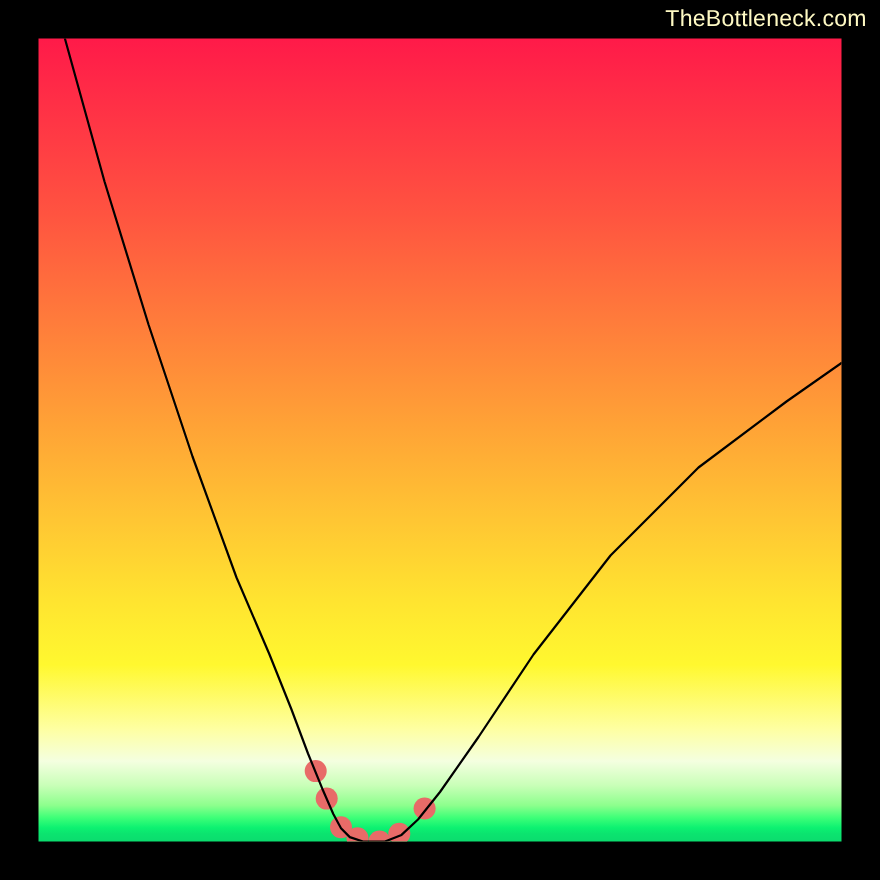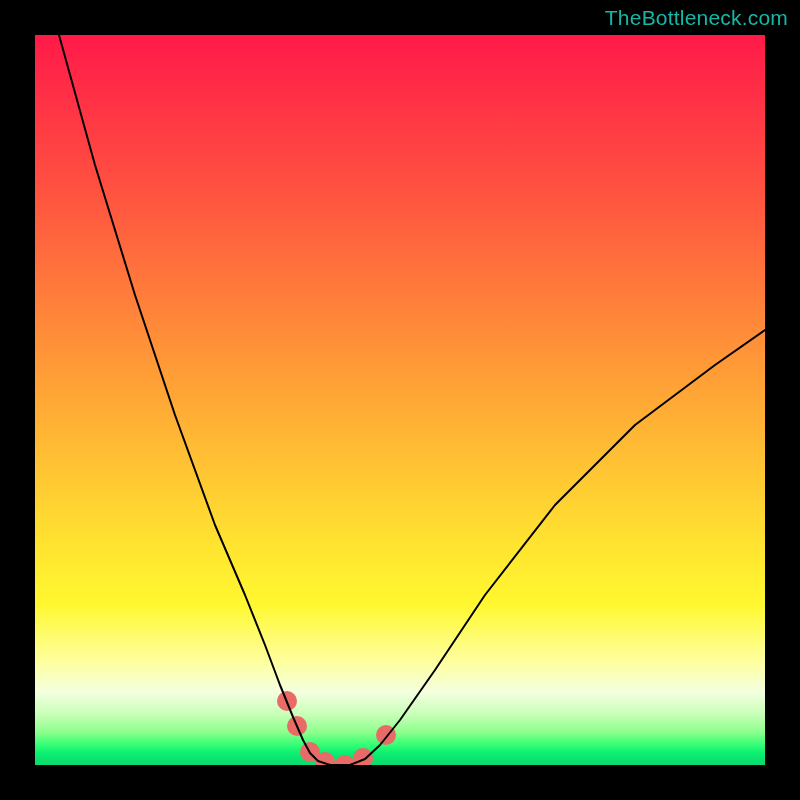--- a/index.html
+++ b/index.html
@@ -48,21 +48,21 @@
     position: absolute;
     left: 0;
     top: 0;
     width: 730px;
     height: 730px;
   }
   .watermark {
     position: absolute;
     top: 6px;
     right: 12px;
-    color: #14b8a6;
+    color: #fef9c3;
     font-size: 21px;
     letter-spacing: 0.2px;
   }
 </style>
 </head>
 <body>
 
 <div class="frame">
   <div class="watermark">TheBottleneck.com</div>
 

